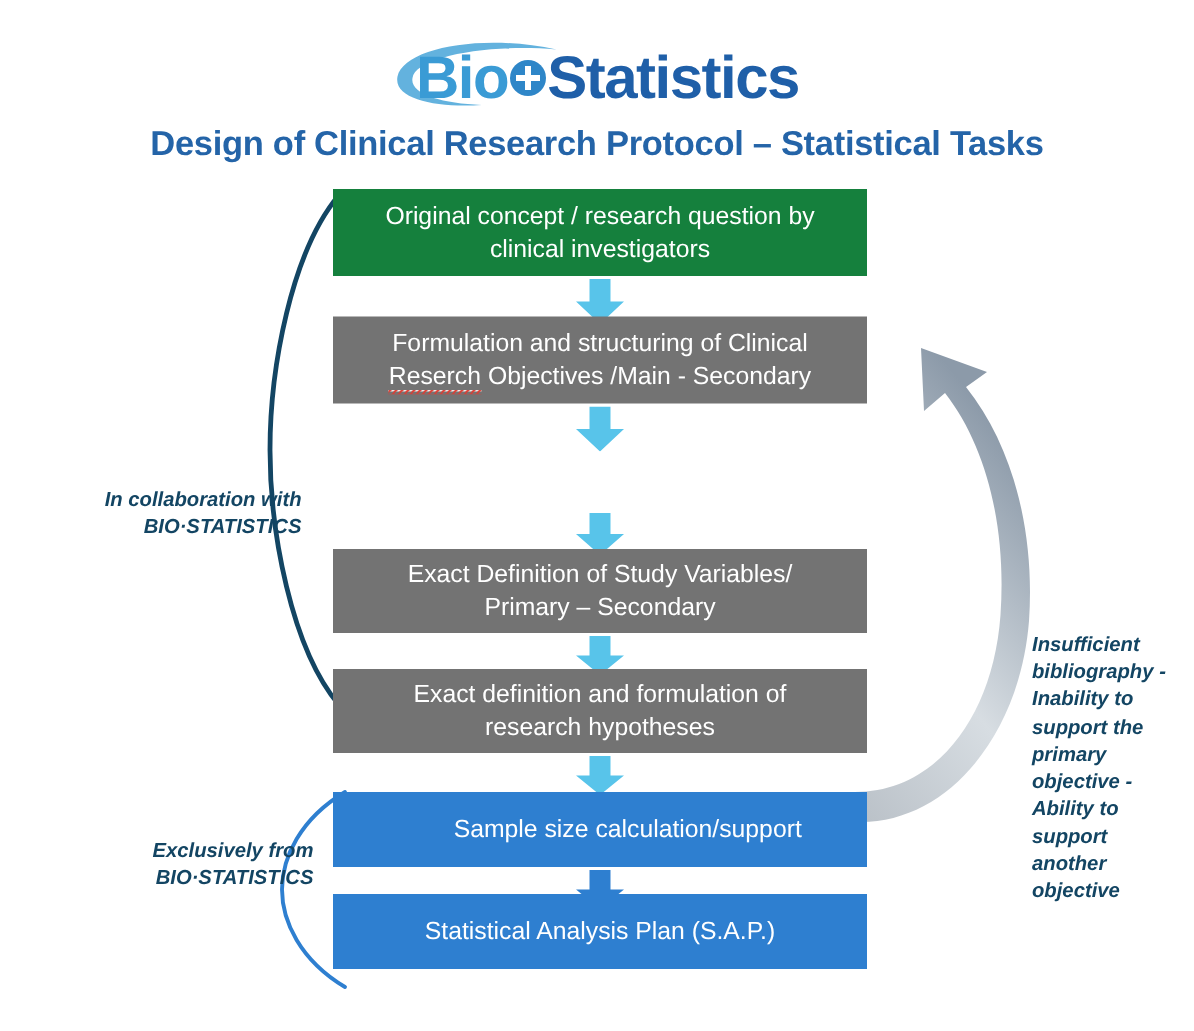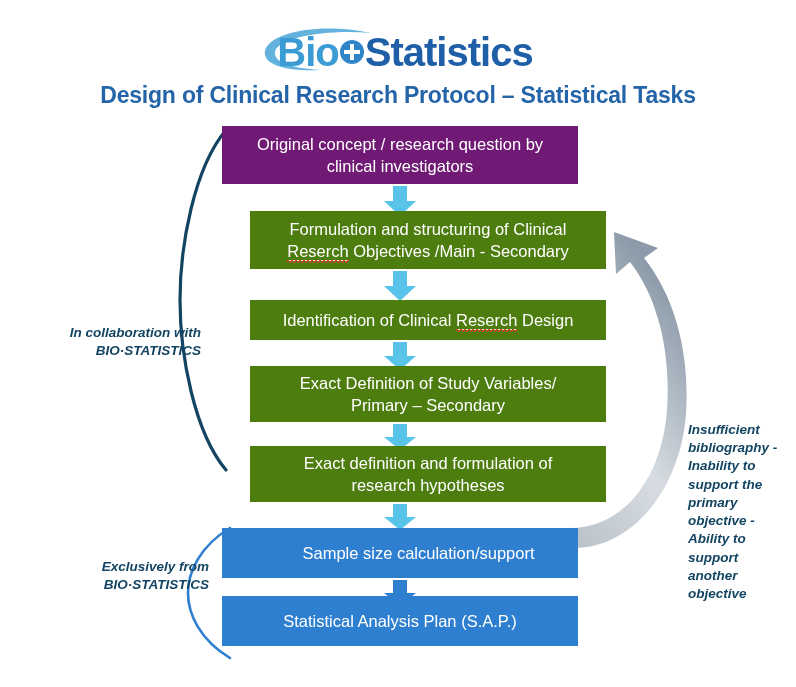--- a/index.html
+++ b/index.html
@@ -54,22 +54,22 @@
   }
 
   
   .box{
     position:absolute;left:222px;width:356px;
     display:flex;align-items:center;justify-content:center;
     text-align:center;color:#ffffff;
     font-size:16.5px;line-height:1.35;
     padding:0 10px;box-sizing:border-box;
   }
-  .c-light{background:#701a75;}
-  .c-navy{background:#4d7c0f;margin-left:28px;}
+  .c-light{background:#15803d;}
+  .c-navy{background:#737373;}
   .c-blue{background:#2E7FD0;}
 
   .sp{position:relative;}
   .sp::after{
     content:"";position:absolute;left:0;right:0;bottom:-3px;height:3px;
     background-image:repeating-linear-gradient(135deg,#e03a2f 0 1.6px,transparent 1.6px 3.2px);
     background-size:4px 3px;
     opacity:.95;
   }
   .sp{border-bottom:1px solid rgba(255,255,255,.85);}
@@ -169,25 +169,20 @@
       <span class="sp">Reserch</span><span> Objectives /Main - Secondary</span>
     </span>
   </div>
 
   <div class="darrow" style="top:271px;height:30px;">
     <svg width="34" height="30" viewBox="0 0 34 30">
       <path d="M10,0 L24,0 L24,15 L33,15 L17,30 L1,15 L10,15 Z" fill="#58C4EA"></path>
     </svg>
   </div>
 
-  <div class="box c-navy" style="top:300px;height:40px;">
-    <span>
-      <span>Identification  of Clinical </span><span class="sp">Reserch</span><span> Design</span>
-    </span>
-  </div>
 
   <div class="darrow" style="top:342px;height:28px;">
     <svg width="34" height="28" viewBox="0 0 34 28">
       <path d="M10,0 L24,0 L24,14 L33,14 L17,28 L1,14 L10,14 Z" fill="#58C4EA"></path>
     </svg>
   </div>
 
   <div class="box c-navy" style="top:366px;height:56px;">
     <span>
       <span>Exact Definition of Study Variables/</span><br>

